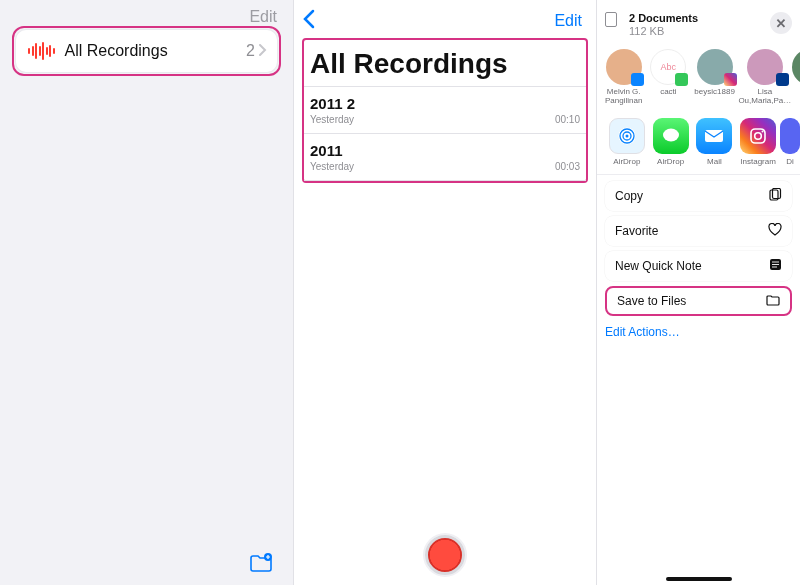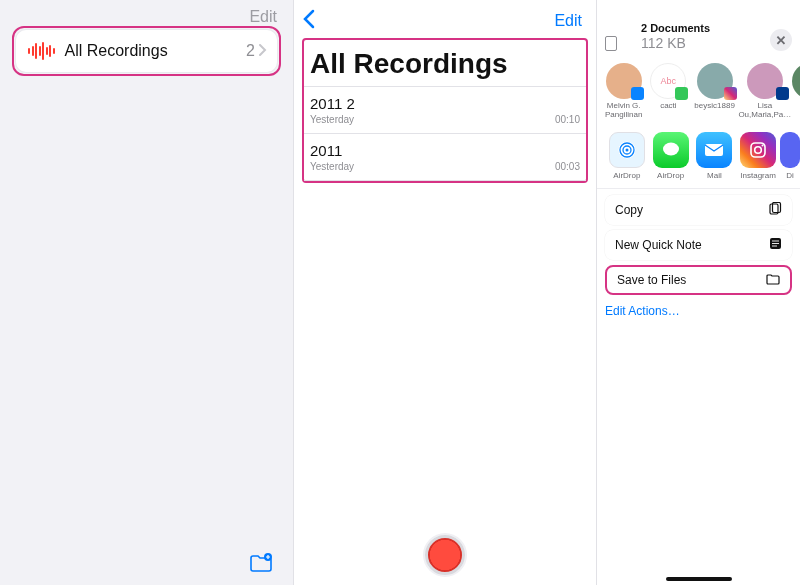--- a/index.html
+++ b/index.html
@@ -23,31 +23,31 @@
   .chev { color:#c7c7cc; }
   .p1-bottom { position:absolute; bottom:8px; right:20px; }
 
   
   .p2-top { display:flex; align-items:center; justify-content:space-between; padding:8px 14px 0 8px; height:34px;}
   .back-chev { color:#007aff; }
   .p2-edit { color:#007aff; font-size:16px; font-weight:500;}
   .p2-hl { border:2px solid #d63384; border-radius:4px; margin:4px 8px 0 8px; }
   .p2-title { font-size:28px; font-weight:800; color:#111; padding:8px 6px 6px 6px; border-bottom:1px solid #e2e2e7;}
   .rec-row { padding:8px 6px 8px 6px; border-bottom:1px solid #e2e2e7; }
-  .rec-name { font-size:15px; font-weight:400; color:#111; margin-bottom:2px;}
+  .rec-name { font-size:15px; font-weight:700; color:#111; margin-bottom:2px;}
   .rec-sub { display:flex; justify-content:space-between; font-size:10px; color:#8e8e93;}
   .p2-bottom { position:absolute; bottom:10px; left:0; right:0; display:flex; justify-content:center; }
   .record-btn { width:40px; height:40px; border-radius:50%; background:radial-gradient(circle,#ff4b3e 62%,#d93028 64%); border:3px solid #d9d9de; box-shadow:0 0 0 2px #f0f0f4;}
 
   
-  .p3-header { display:flex; align-items:flex-end; gap:24px; padding:22px 8px 8px 8px; }
+  .p3-header { display:flex; align-items:flex-start; gap:12px; padding:12px 8px 8px 8px; }
   .doc-icon { width:12px; height:15px; border:1px solid #8e8e93; border-radius:2px; position:relative;}
   .p3-htxt { flex:1; }
   .p3-ht1 { font-size:11px; font-weight:600; color:#111;}
-  .p3-ht2 { font-size:14px; color:#8e8e93; margin-top:1px;}
+  .p3-ht2 { font-size:11px; color:#8e8e93; margin-top:1px;}
   .close-x { width:22px; height:22px; border-radius:50%; background:#ececf0; display:flex; align-items:center; justify-content:center; color:#6b6b70; font-size:13px; font-weight:700;}
 
   .contacts { display:flex; gap:8px; padding:4px 0 6px 8px; overflow:hidden;}
   .contact { width:44px; display:flex; flex-direction:column; align-items:center; position:relative;}
   .avatar { width:36px; height:36px; border-radius:50%; background:#d4c2a8; display:flex; align-items:center; justify-content:center; font-size:9px; color:#fff;}
   .mini-app { position:absolute; right:-2px; bottom:20px; width:13px; height:13px; border-radius:3px;}
   .ma-blue{background:#0a84ff;} .ma-green{background:#34c759;} .ma-ig{background:linear-gradient(45deg,#feda77,#d62976,#4f5bd5);} .ma-navy{background:#003a8c;}
   .contact-name{font-size:8px; color:#6b6b70; text-align:center; line-height:1.1; margin-top:3px; height:18px; overflow:hidden;}
   .contact:last-child{width:30px;}
 
@@ -225,20 +225,26 @@
 
   <div class="actions">
     <div class="action">
       <span>Copy</span>
       <span><svg width="14" height="14" viewBox="0 0 14 14">
             <rect x="2" y="2" width="8" height="10" rx="1.5" fill="none" stroke="#111" stroke-width="1.2"></rect>
             <rect x="4.5" y="0.5" width="8" height="10" rx="1.5" fill="none" stroke="#111" stroke-width="1.2"></rect>
           </svg></span>
     </div>
     <div class="action">
+      <span>Favorite</span>
+      <span><svg width="14" height="13" viewBox="0 0 14 13">
+            <path d="M7 12S1 8 1 4a3 3 0 016-1 3 3 0 016 1c0 4-6 8-6 8z" fill="none" stroke="#111" stroke-width="1.2"></path>
+          </svg></span>
+    </div>
+    <div class="action">
       <span>New Quick Note</span>
       <span><svg width="13" height="13" viewBox="0 0 13 13">
             <rect x="1" y="1" width="11" height="11" rx="2" fill="#111"></rect>
             <path d="M3 4h7M3 6.5h7M3 9h5" stroke="#fff" stroke-width="0.9"></path>
           </svg></span>
     </div>
     <div class="action hl">
       <span>Save to Files</span>
       <span><svg width="14" height="12" viewBox="0 0 14 12">
             <path d="M1 3a1 1 0 011-1h3l1 1h6a1 1 0 011 1v6a1 1 0 01-1 1H2a1 1 0 01-1-1V3z" fill="none" stroke="#111" stroke-width="1.2"></path>

